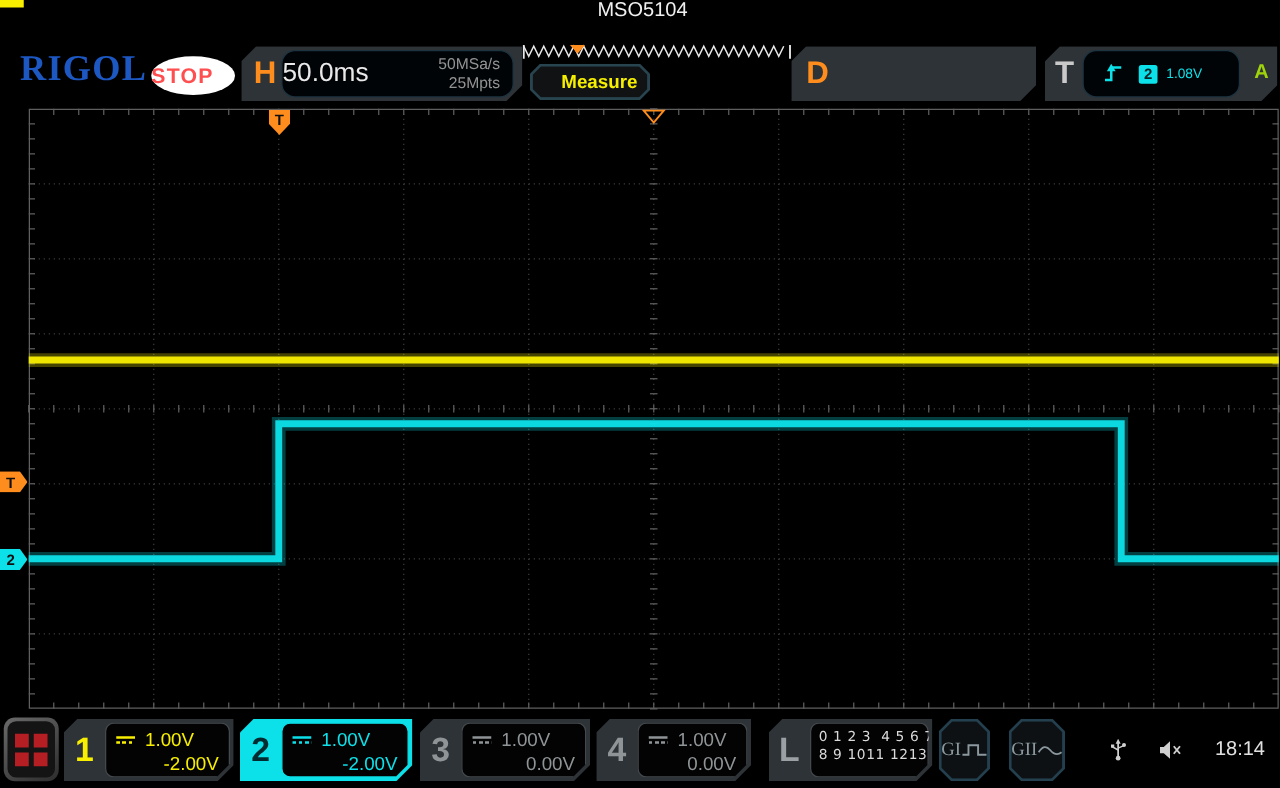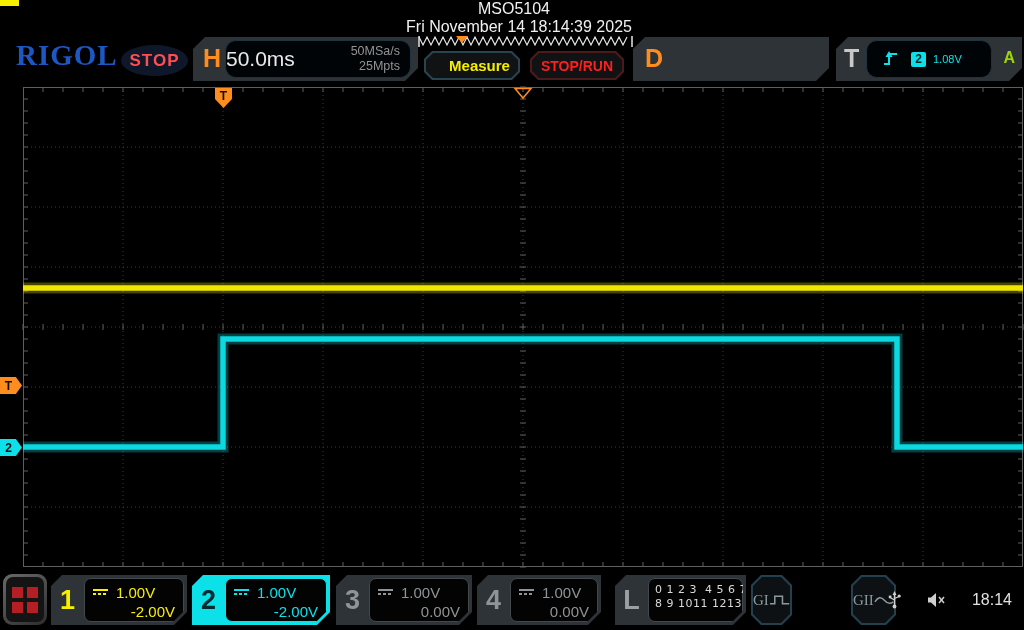--- a/index.html
+++ b/index.html
@@ -11,22 +11,22 @@
   .titlebar { position:absolute; left:0; top:0; width:1024px; height:30px;
               color:#f0f0f0; font-size:16px; display:flex; align-items:center;flex-direction:column; }
   .titlebar .model { margin-left:4px; }
   .titlebar .dt { margin-left:14px; }
 
   
   .header { position:absolute; left:0; top:30px; width:1024px; height:55px; }
   .logo { position:absolute; left:16px; top:9px; font-family:"Liberation Serif", serif;
           font-weight:bold; font-size:29px; color:#1c57c2; letter-spacing:1px; }
   .stop-oval { position:absolute; left:121px; top:15px; width:67px; height:31px;
-               background:#0f172a; border-radius:50%; display:flex; align-items:center;
-               justify-content:center; }
+               background:#ffffff; border-radius:50%; display:flex; align-items:center;
+               }
   .stop-oval span { color:#ff4e50; font-weight:bold; font-size:17px; letter-spacing:1px; }
 
   .htab { position:absolute; background:#2e3338;
           clip-path:polygon(12px 0,100% 0,100% calc(100% - 13px),calc(100% - 13px) 100%,0 100%,0 12px); }
   .htab .tabletter { position:absolute; font-weight:bold; font-size:25px; }
   .hbox { position:absolute; background:#010406; border:1px solid #1c3340; border-radius:11px;
           display:flex; align-items:center; }
 
   #h-group { left:193px; top:7px; width:225px; height:44px; }
   #h-group .tabletter { left:10px; top:7px; color:#ff8d1e; }
@@ -121,34 +121,33 @@
 
   .gen-btn { position:absolute; top:5px; height:50px; background:#24404f;
              clip-path:polygon(10px 0,calc(100% - 10px) 0,100% 10px,100% calc(100% - 10px),
              calc(100% - 10px) 100%,10px 100%,0 calc(100% - 10px),0 10px); }
   .gen-in { position:absolute; left:2px; top:2px; right:2px; bottom:2px; background:#0d1114;
             clip-path:polygon(9px 0,calc(100% - 9px) 0,100% 9px,100% calc(100% - 9px),
             calc(100% - 9px) 100%,9px 100%,0 calc(100% - 9px),0 9px);
             display:flex; align-items:center; justify-content:center; }
   .gen-label { color:#8b999e; font-size:15px; font-family:"Liberation Serif", serif; }
   #gen1-btn { left:751px; width:41px; }
-  #gen2-btn { left:807px; width:45px;margin-left:44px; }
+  #gen2-btn { left:807px; width:45px; }
 
   .status-icons { position:absolute; right:12px; top:0; height:60px; display:flex;
                   align-items:center; gap:26px; }
   .clock { color:#e0e0e0; font-size:16px; }
 </style>
 </head>
 <body>
 
 <div id="screen">
 
   <div class="titlebar">
     <span class="model">MSO5104</span>
-    <span class="dt">Fri November 14 18:14:39 2025</span>
   </div>
 
   <div class="header">
     <div class="logo">RIGOL</div>
     <div class="stop-oval">
       <span>STOP</span>
     </div>
 
     <div class="htab" id="h-group">
       <span class="tabletter">H</span>
@@ -164,25 +163,20 @@
     <svg id="zigzag-svg" width="216" height="14">
         <path d="M1,2 L5,10 L9,2 L13,10 L17,2 L21,10 L25,2 L29,10 L33,2 L37,10 L41,2 L45,10 L49,2 L53,10 L57,2 L61,10 L65,2 L69,10 L73,2 L77,10 L81,2 L85,10 L89,2 L93,10 L97,2 L101,10 L105,2 L109,10 L113,2 L117,10 L121,2 L125,10 L129,2 L133,10 L137,2 L141,10 L145,2 L149,10 L153,2 L157,10 L161,2 L165,10 L169,2 L173,10 L177,2 L181,10 L185,2 L189,10 L193,2 L197,10 L201,2 L205,10 L209,2" fill="none" stroke="#e8e8e8" stroke-width="1.2"></path>
         <line x1="1" y1="1" x2="1" y2="12" stroke="#e8e8e8" stroke-width="1.5"></line>
         <line x1="214" y1="1" x2="214" y2="12" stroke="#e8e8e8" stroke-width="1.5"></line>
         <polygon points="38,1 50,1 44,8" fill="#ff8d1e"></polygon>
       </svg>
 
     <div class="octa-btn" id="measure-btn">
       <div class="octa-in">
           <span>Measure</span>
-        </div>
-    </div>
-    <div class="octa-btn" id="stoprun-btn">
-      <div class="octa-in">
-          <span>STOP/RUN</span>
         </div>
     </div>
 
     <div class="htab" id="d-group">
       <span class="tabletter">D</span>
     </div>
 
     <div class="htab" id="t-group">
       <span class="tabletter">T</span>
       <div class="hbox">

